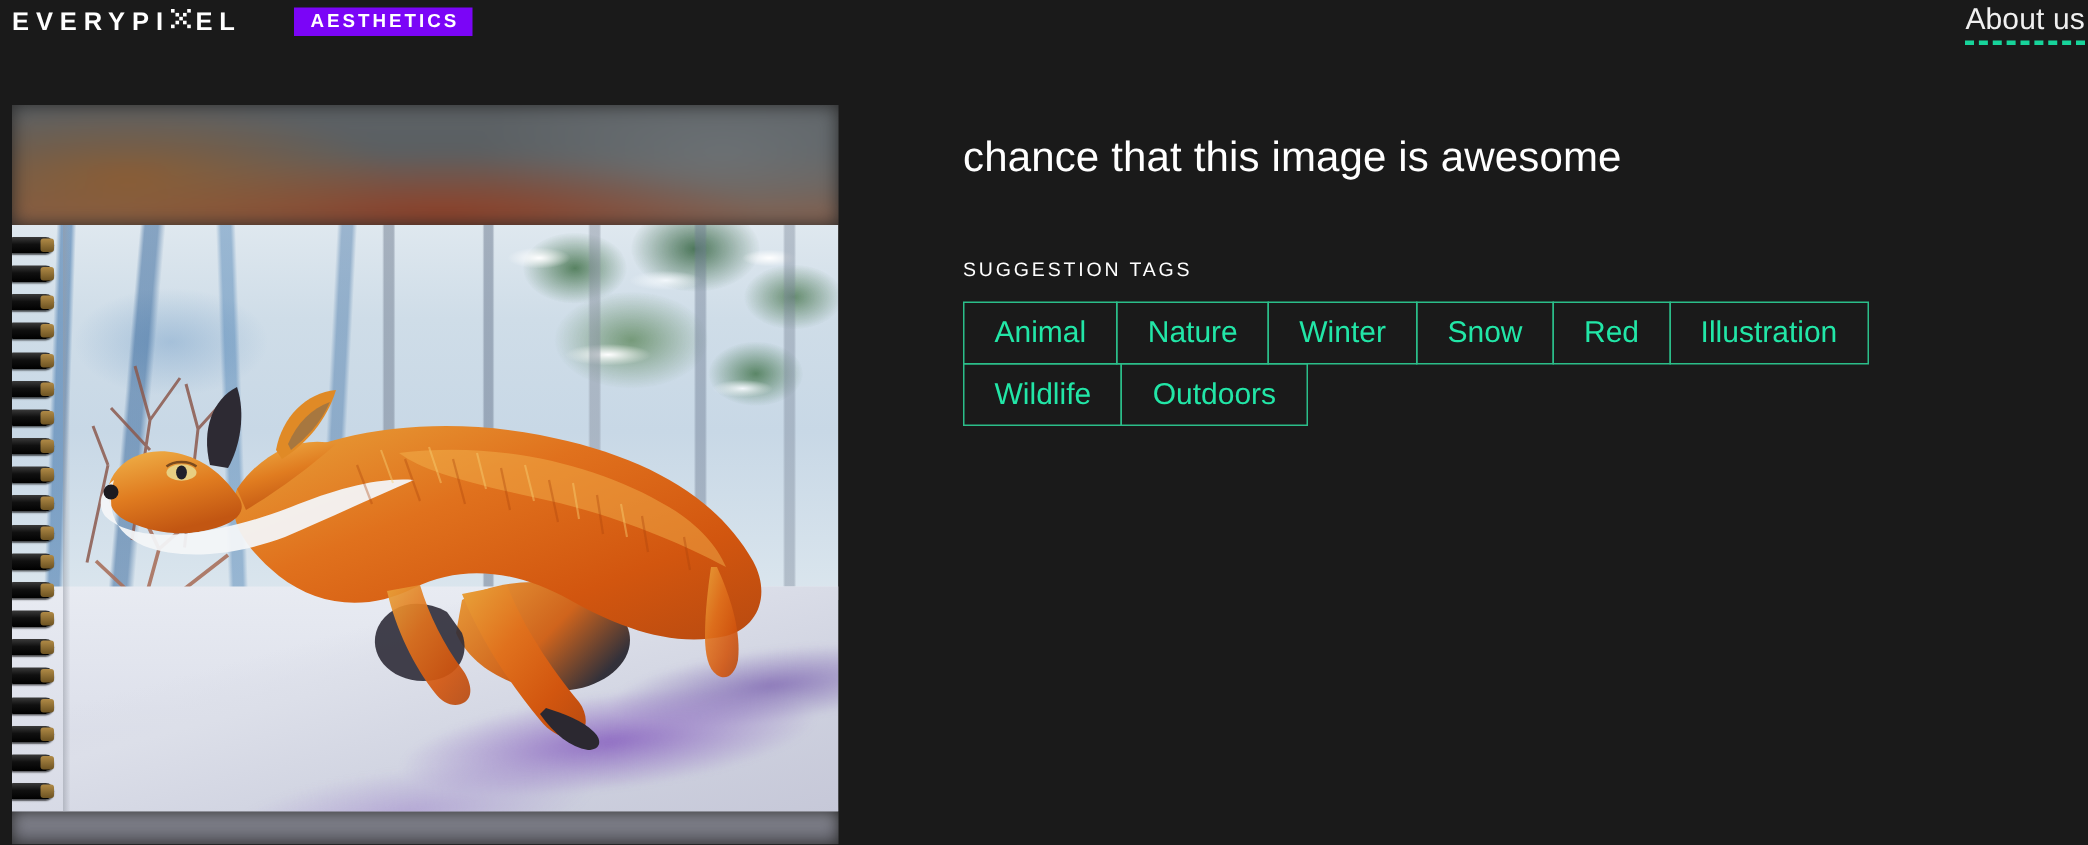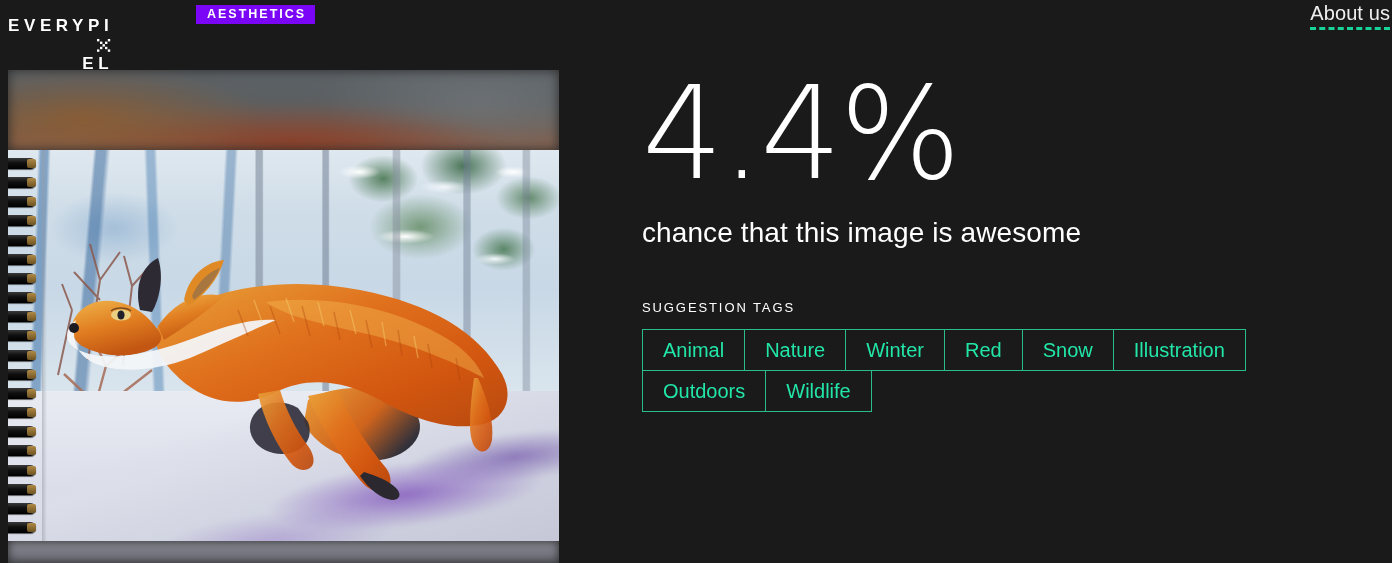--- a/index.html
+++ b/index.html
@@ -22,26 +22,25 @@
 
   
   .header {
     position: absolute;
     left: 0; top: 0;
     width: 1392px; height: 30px;
     background: #1a1a1a;
   }
   .brand {
     position: absolute;
-    left: 8px; top: 15px;
+    left: 8px; top: 4px;
     display: flex;
-    align-items: flex-end;
+    align-items: flex-start;
     gap: 0px;
     text-decoration: none;
-    flex-direction: column;
   }
   .brand-word {
     color: #ffffff;
     font-size: 17px;
     font-weight: 600;
     letter-spacing: 4.6px;
     line-height: 22px;
     white-space: pre;
   }
   .brand-x {
@@ -410,28 +409,27 @@
       <div class="ring"></div>
       <div class="ring"></div>
       <div class="ring"></div>
       <div class="ring"></div>
       <div class="ring"></div>
       <div class="ring"></div>
     </div>
   </div>
 
   <div class="content">
-    <div class="score">4.4%</div>
     <div class="score-caption">chance that this image is awesome</div>
     <div class="tags-label">SUGGESTION TAGS</div>
     <div class="tags">
         <div class="tag">Animal</div>
         <div class="tag">Nature</div>
         <div class="tag">Winter</div>
+        <div class="tag">Snow</div>
         <div class="tag">Red</div>
-        <div class="tag">Snow</div>
         <div class="tag">Illustration</div>
+        <div class="tag">Wildlife</div>
         <div class="tag">Outdoors</div>
-        <div class="tag">Wildlife</div>
       </div>
   </div>
 
 </div>
 
 </body></html>

